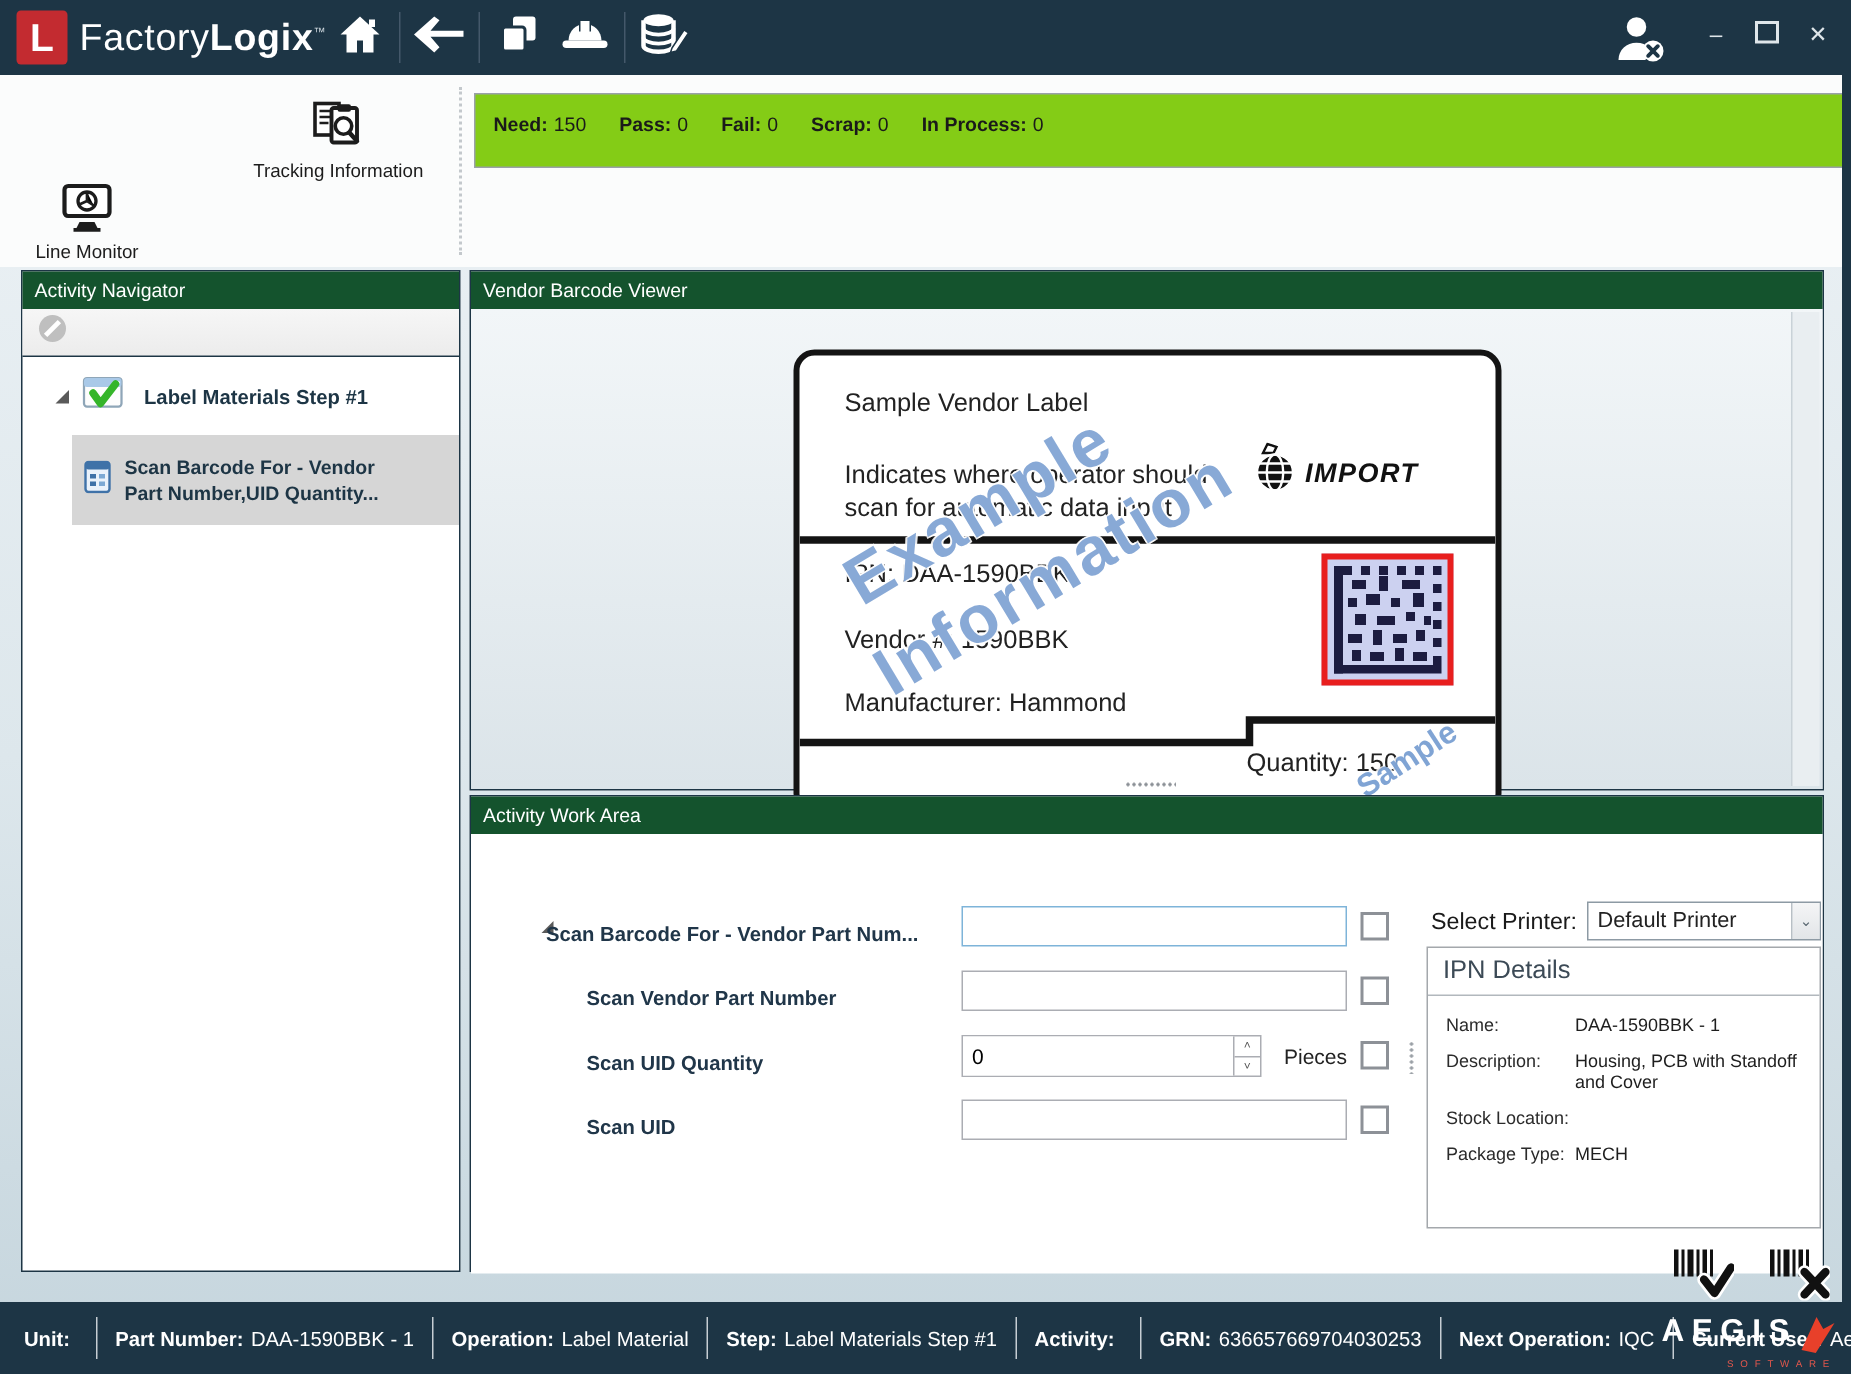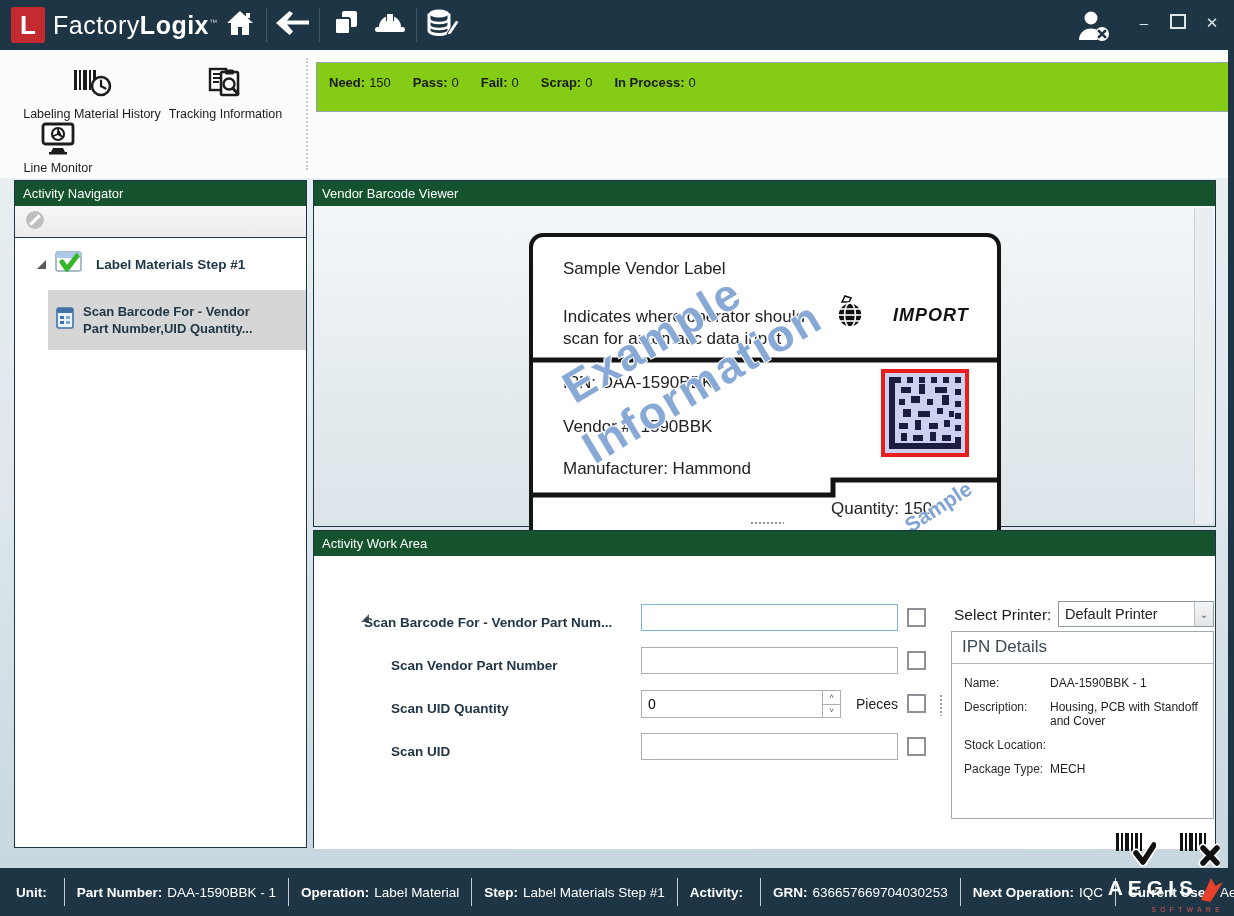--- a/index.html
+++ b/index.html
@@ -46,21 +46,21 @@
   .tree-child .label{font-weight:bold;color:#1d3545;font-size:13px;line-height:17px;margin-left:9px;}
 
   
   .viewer-body{position:relative;height:320px;background:linear-gradient(#f2f6f8,#dbe4e9);}
   .v-scroll{position:absolute;right:2px;top:2px;width:18px;height:316px;background:#e9eef1;border-left:1px solid #c9d2d8;}
   .v-grip{position:absolute;left:436px;bottom:1px;width:34px;height:4px;background-image:radial-gradient(#8b9096 1px,transparent 1.2px);background-size:4px 4px;}
 
   
   .vlabel{position:absolute;left:215px;top:27px;width:472px;height:310px;background:#fff;border:4px solid #141414;border-radius:14px;box-sizing:border-box;overflow:hidden;}
   .vlabel .t{position:absolute;color:#222;font-size:17px;}
-  .import{position:absolute;left:300px;top:58px;display:flex;align-items:center;gap:24px;}
+  .import{position:absolute;left:300px;top:58px;display:flex;align-items:center;gap:1px;}
   .import .imp-txt{font-size:18px;font-weight:bold;font-style:italic;color:#111;letter-spacing:1px;}
   .dmx{position:absolute;left:348px;top:132px;width:88px;height:88px;background:#ccd1f0;border:4px solid #e81e1e;box-sizing:border-box;padding:4px;}
   .wm{position:absolute;left:18px;top:128px;transform:rotate(-31deg);transform-origin:left top;color:rgba(106,148,204,.8);font-weight:bold;font-size:45px;letter-spacing:2px;line-height:62px;text-shadow:1px 1px 0 rgba(255,255,255,.9),-1px -1px 0 rgba(255,255,255,.9),1px -1px 0 rgba(255,255,255,.9),-1px 1px 0 rgba(255,255,255,.9);pointer-events:none;white-space:nowrap;}
   .wm .ln2{margin-left:-14px;}
   .wm-s{position:absolute;left:368px;top:258px;transform:rotate(-33deg);color:rgba(106,148,204,.85);font-weight:bold;font-size:21px;text-shadow:1px 1px 0 rgba(255,255,255,.85),-1px -1px 0 rgba(255,255,255,.85);pointer-events:none;}
 
   
   .work-body{position:relative;height:293px;background:#fff;}
   .frow-label{position:absolute;font-weight:bold;color:#203649;font-size:13.5px;}
   .tinput{position:absolute;width:257px;height:27px;border:1px solid #abadb3;box-sizing:border-box;font-family:"Liberation Sans",sans-serif;font-size:14px;padding:2px 6px;background:#fff;outline:none;}
@@ -150,34 +150,20 @@
         </svg></span>
   </div>
   <div class="win-ctrls">
     <span class="wc">–</span>
     <span class="wc"><span class="wc-max"></span></span>
     <span class="wc">✕</span>
   </div>
 </header>
 
 <div class="ribbon">
-  <div class="rbtn" style="left:22px;top:16px;width:140px;">
-    <span><svg width="40" height="36" viewBox="0 0 40 36">
-          <g fill="#1c1c1c">
-            <rect x="2" y="4" width="3" height="20"></rect>
-            <rect x="7" y="4" width="2" height="20"></rect>
-            <rect x="11" y="4" width="4" height="20"></rect>
-            <rect x="17" y="4" width="2" height="20"></rect>
-            <rect x="21" y="4" width="3" height="20"></rect>
-          </g>
-          <circle cx="29" cy="20" r="9" fill="#fff" stroke="#1c1c1c" stroke-width="2.6"></circle>
-          <path d="M29 14.5V20l4.5 2.5" fill="none" stroke="#1c1c1c" stroke-width="2.2" stroke-linecap="round"></path>
-        </svg></span>
-    <span>Labeling Material History</span>
-  </div>
   <div class="rbtn" style="left:158px;top:16px;width:135px;">
     <span><svg width="38" height="36" viewBox="0 0 38 36">
           <rect x="3" y="3" width="16" height="21" fill="#fff" stroke="#1c1c1c" stroke-width="2.4"></rect>
           <path d="M6 8h10M6 12h10M6 16h6" stroke="#1c1c1c" stroke-width="1.8"></path>
           <rect x="14" y="6" width="17" height="23" rx="1.5" fill="#fff" stroke="#1c1c1c" stroke-width="2.6"></rect>
           <rect x="18" y="3.5" width="9" height="5" rx="1.5" fill="#1c1c1c"></rect>
           <circle cx="22" cy="18" r="5.5" fill="none" stroke="#1c1c1c" stroke-width="2.4"></circle>
           <path d="M26 22.5 31 28" stroke="#1c1c1c" stroke-width="3" stroke-linecap="round"></path>
         </svg></span>
     <span>Tracking Information</span>

